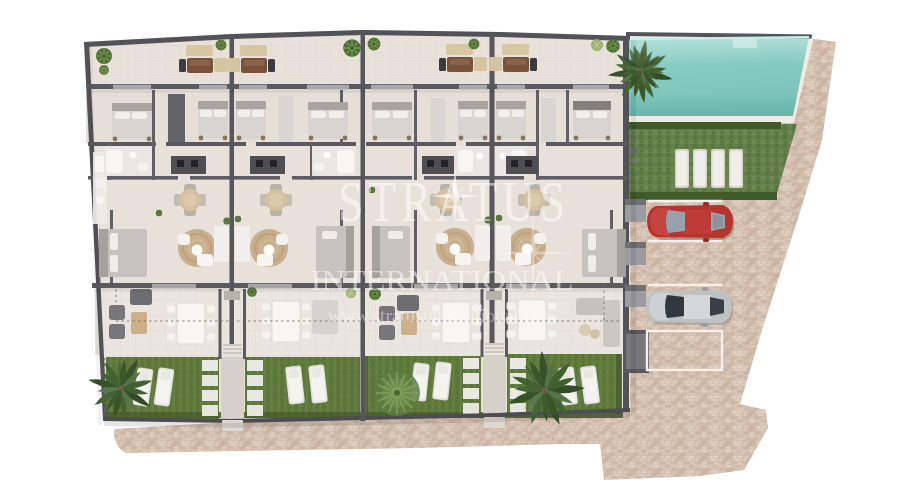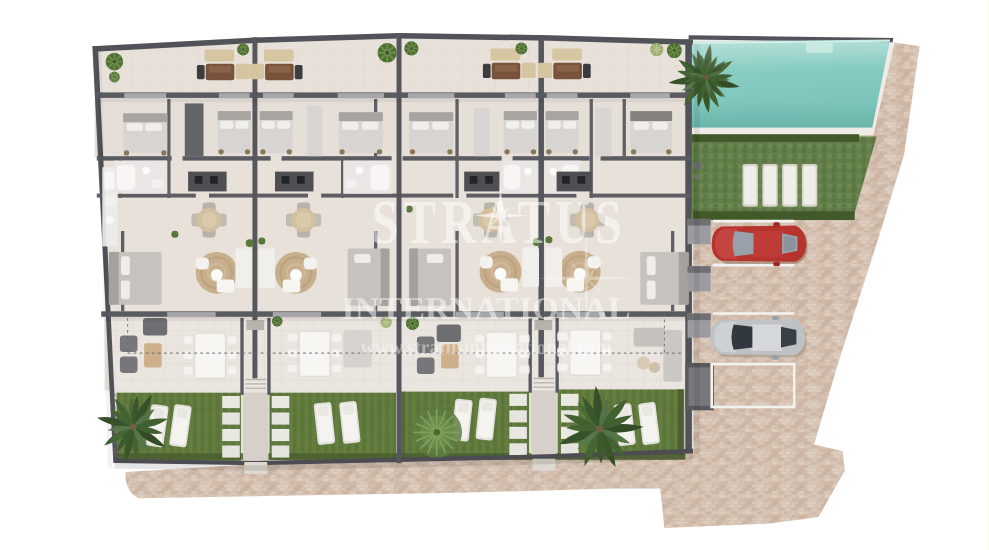--- a/index.html
+++ b/index.html
@@ -1,17 +1,17 @@
 <!DOCTYPE html>
 <html><head>
 <meta charset="utf-8">
 <style>
   html,body{margin:0;padding:0;background:#ffffff;}
   #stage{position:relative;width:899px;height:500px;background:#84cc16;overflow:hidden;
-         font-family:"Liberation Serif", serif;font-weight:bold;}
+         font-family:"Liberation Serif", serif;}
   svg{position:absolute;left:0;top:0;}
 </style>
 </head>
 <body>
 <div id="stage">
 <svg width="899" height="500" viewBox="0 0 899 500">
 <defs>
   <pattern id="brickP" width="24" height="15" patternUnits="userSpaceOnUse">
     <rect width="24" height="15" fill="#cfbaaa"></rect>
     <rect x="-5.8" y="0.0" width="5.3" height="2.5" fill="#d2bbaa"></rect>

